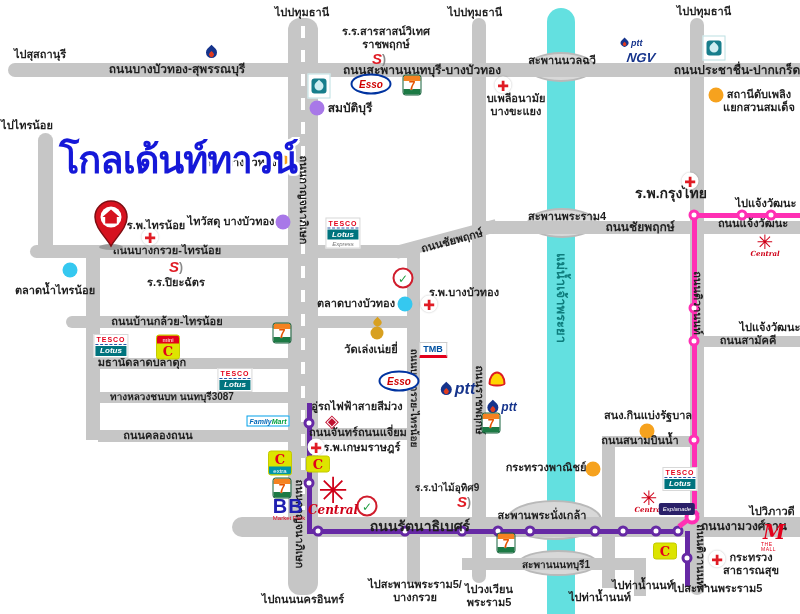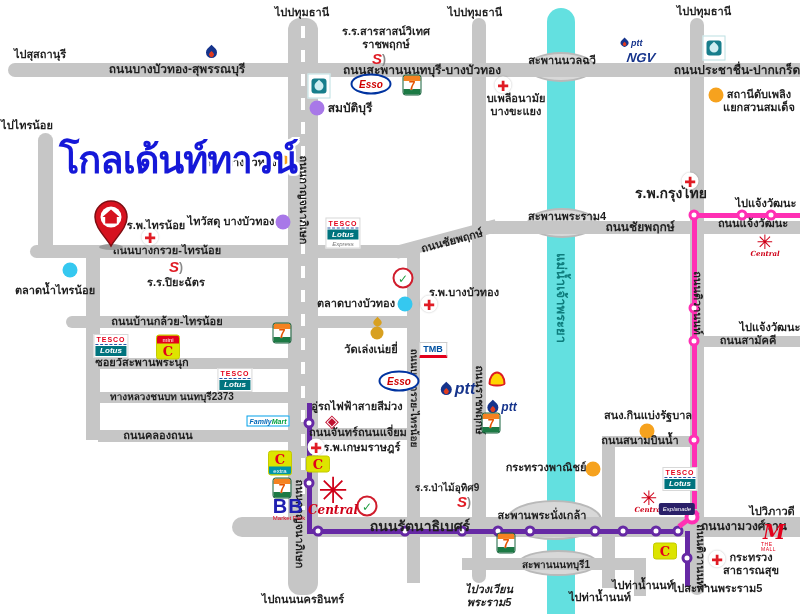--- a/index.html
+++ b/index.html
@@ -276,22 +276,22 @@
     </div>
     <div class="icon i-temple" style="left: 377px; top: 333px;"></div>
     <div class="lbl" style="left: 177px; top: 69px; font-size: 12px;">ถนนบางบัวทอง-สุพรรณบุรี</div>
     <div class="lbl" style="left: 422px; top: 70px; font-size: 12px;">ถนนสะพานนนทบุรี-บางบัวทอง</div>
     <div class="lbl" style="left: 737px; top: 70px; font-size: 12px;">ถนนประชาชื่น-ปากเกร็ด</div>
     <div class="lbl" style="left: 640px; top: 227px; font-size: 12px;">ถนนชัยพฤกษ์</div>
     <div class="lbl" style="left: 753px; top: 225px; font-size: 11px; font-family: Liberation Mono, monospace;">ถนนแจ้งวัฒนะ</div>
     <div class="lbl" style="left: 452px; top: 241px; font-size: 11px; transform: translate(-50%, -50%) rotate(-15deg);">ถนนชัยพฤกษ์</div>
     <div class="lbl" style="left: 167px; top: 251px; font-size: 11px;">ถนนบางกรวย-ไทรน้อย</div>
     <div class="lbl" style="left: 167px; top: 322px; font-size: 11px;">ถนนบ้านกล้วย-ไทรน้อย</div>
-    <div class="lbl" style="left: 142px; top: 363px; font-size: 11px;">ซอยวัสะพานพระนุก</div>
-    <div class="lbl" style="left: 172px; top: 397px; font-size: 10px;">ทางหลวงชนบท นนทบุรี2373</div>
+    <div class="lbl" style="left: 142px; top: 363px; font-size: 11px;">มธานัดลาดปลาดุก</div>
+    <div class="lbl" style="left: 172px; top: 397px; font-size: 10px;">ทางหลวงชนบท นนทบุรี3087</div>
     <div class="lbl" style="left: 158px; top: 436px; font-size: 11px;">ถนนคลองถนน</div>
     <div class="lbl" style="left: 358px; top: 433px; font-size: 11px;">ถนนจันทร์ถนนแจี่ยม</div>
     <div class="lbl" style="left: 420px; top: 526px; font-size: 14px;">ถนนรัตนาธิเบศร์</div>
     <div class="lbl" style="left: 744px; top: 526px; font-size: 12px;">ถนนงามวงศ์วาน</div>
     <div class="lbl" style="left: 748px; top: 341px; font-size: 11px;">ถนนสามัคคี</div>
     <div class="lbl" style="left: 640px; top: 441px; font-size: 11px;">ถนนสนามบินน้ำ</div>
     <div class="lbl" style="left: 303px; top: 200px; font-size: 11px; transform: translate(-50%, -50%) rotate(90deg);">ถนนกาญจนาภิเษก</div>
     <div class="lbl" style="left: 299px; top: 524px; font-size: 11px; transform: translate(-50%, -50%) rotate(90deg);">ถนนกาญจนาภิเษก</div>
     <div class="lbl" style="left: 414px; top: 398px; font-size: 10px; transform: translate(-50%, -50%) rotate(90deg);">ถนนบางกรวย-ไทรน้อย</div>
     <div class="lbl" style="left: 479px; top: 400px; font-size: 11px; transform: translate(-50%, -50%) rotate(90deg);">ถนนราชพฤกษ์</div>
@@ -304,21 +304,25 @@
     <div class="lbl" style="left: 556px; top: 565px; font-size: 10px;">สะพานนนทบุรี1</div>
     <div class="lbl" style="left: 40px; top: 55px; font-size: 11px;">ไปสุสถานุรี</div>
     <div class="lbl" style="left: 27px; top: 126px; font-size: 11px;">ไปไทรน้อย</div>
     <div class="lbl" style="left: 302px; top: 13px; font-size: 11px;">ไปปทุมธานี</div>
     <div class="lbl" style="left: 475px; top: 13px; font-size: 11px;">ไปปทุมธานี</div>
     <div class="lbl" style="left: 704px; top: 12px; font-size: 11px;">ไปปทุมธานี</div>
     <div class="lbl" style="left: 766px; top: 204px; font-size: 11px;">ไปแจ้งวัฒนะ</div>
     <div class="lbl" style="left: 770px; top: 328px; font-size: 11px;">ไปแจ้งวัฒนะ</div>
     <div class="lbl" style="left: 772px; top: 512px; font-size: 11px;">ไปวิภาวดี</div>
     <div class="lbl" style="left: 303px; top: 600px; font-size: 11px;">ไปถนนนครอินทร์</div>
-    <div class="lbl" style="left: 489px; top: 596px; font-size: 11px; font-style: italic;">
+    <div class="lbl" style="left: 415px; top: 591px; font-size: 11px;">
+      <div>ไปสะพานพระราม5/</div>
+      <div>บางกรวย</div>
+    </div>
+    <div class="lbl" style="left: 489px; top: 596px; font-size: 11px;">
       <div>ไปวงเวียน</div>
       <div>พระราม5</div>
     </div>
     <div class="lbl" style="left: 643px; top: 586px; font-size: 11px;">ไปท่าน้ำนนท์</div>
     <div class="lbl" style="left: 600px; top: 598px; font-size: 11px;">ไปท่าน้ำนนท์</div>
     <div class="lbl" style="left: 717px; top: 589px; font-size: 11px;">ไปสะพานพระราม5</div>
     <div class="lbl" style="left: 386px; top: 38px; font-size: 11px;">
       <div>ร.ร.สารสาสน์วิเทศ</div>
       <div>ราชพฤกษ์</div>
     </div>

